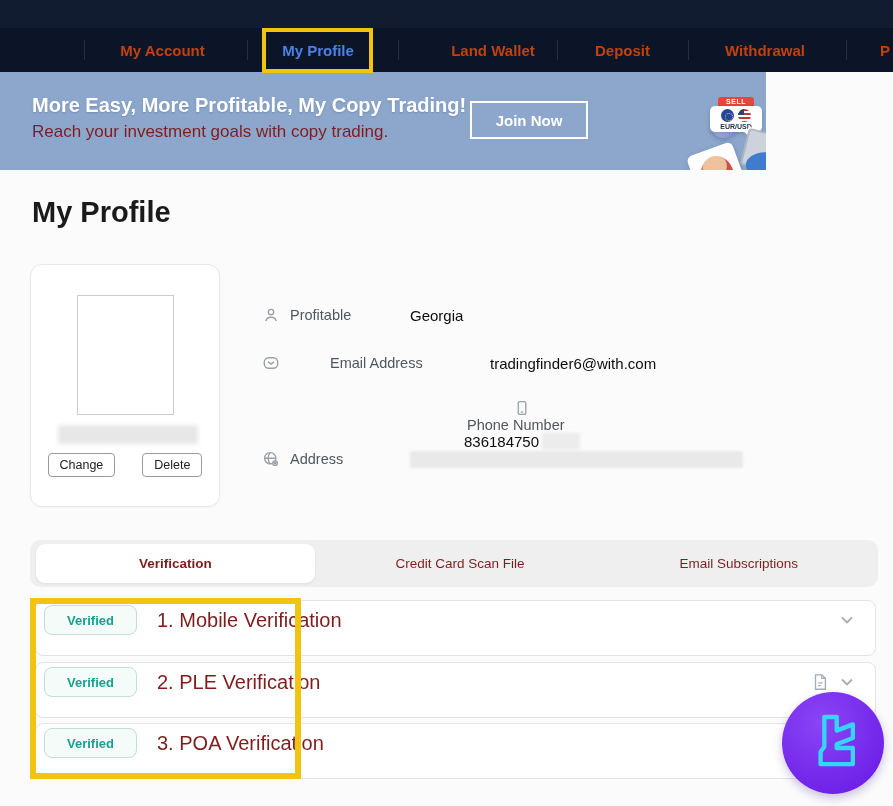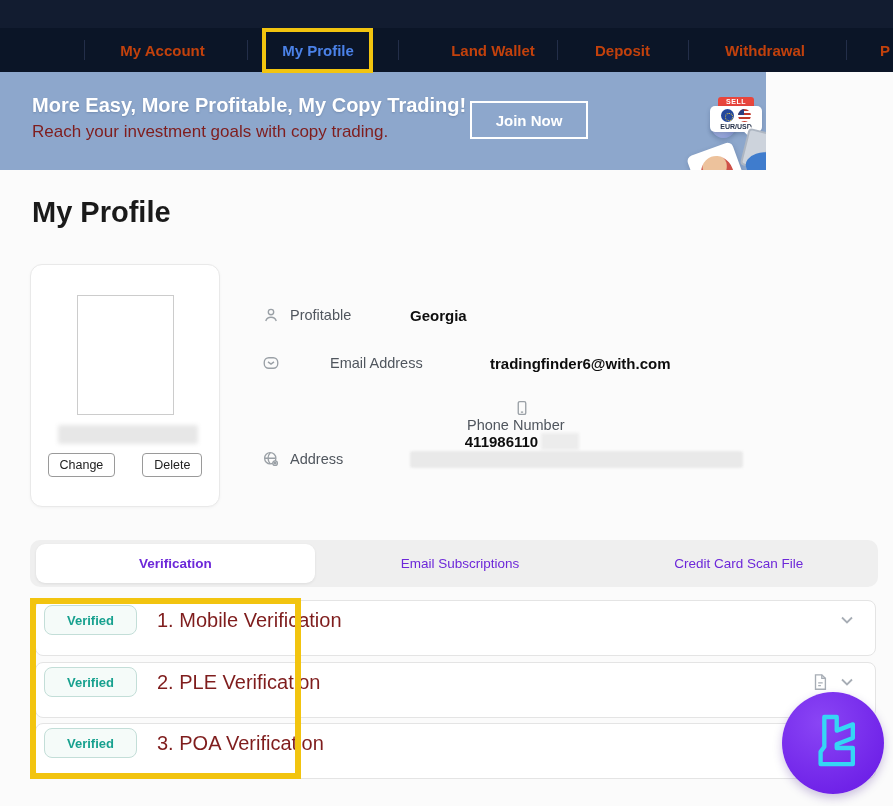--- a/index.html
+++ b/index.html
@@ -59,29 +59,29 @@
                border-radius:2px; filter:blur(2px); }
   .card-btns { position:absolute; left:0; top:188px; width:100%; display:flex; justify-content:center; gap:27px; }
   .card-btn { height:24px; padding:0 11px; background:#fff; border:1px solid #9a9a9a; border-radius:4px;
               font-size:12.5px; color:#222; display:flex; align-items:center; cursor:pointer; font-family:"Liberation Sans", sans-serif; }
 
   
   .field-row { position:absolute; left:262px; width:520px; height:24px; display:flex; align-items:center; }
   .field-icon { width:18px; height:18px; flex:0 0 18px; color:#9aa0a6; }
   .field-icon svg { width:18px; height:18px; display:block; }
   .field-label { width:120px; margin-left:10px; font-size:14.5px; color:#50565e; }
-  .field-value { font-size:15px; font-weight:700; color:#0d0d0d; display:flex; align-items:center; }
+  .field-value { font-size:15px; font-weight:400; color:#0d0d0d; display:flex; align-items:center; }
   .blur-chip { display:inline-block; width:38px; height:17px; margin-left:3px; background:#ececec;
                border-radius:2px; filter:blur(1.5px); }
   .blur-strip { width:333px; height:17px; background:#e9e9e9; border-radius:3px; filter:blur(1.2px); }
 
   
   .tabbar { position:absolute; left:30px; top:540px; width:848px; height:47px; background:#efefef;
             border-radius:10px; display:flex; }
-  .tab { flex:1; display:flex; align-items:center; justify-content:center; font-size:13.5px; color:#6d28d9; cursor:pointer; }
+  .tab { flex:1; display:flex; align-items:center; justify-content:center; font-size:13.5px; color:#7f1d1d; cursor:pointer; }
   .tab.active { margin:4px 6px; background:#fff; border-radius:9px; font-weight:bold;
                 box-shadow:0 1px 3px rgba(0,0,0,.08); }
 
   
   .v-row { position:absolute; left:35px; width:841px; height:56px; background:#fff; border:1px solid #e4e4e4;
            border-radius:8px; display:flex; align-items:center; padding:0 20px 16px 8px; cursor:pointer; }
   .v-badge { width:93px; height:30px; border:1px solid #c3ded8; background:#f5fbf9; border-radius:8px;
              color:#18a18f; font-size:13px; font-weight:bold; display:flex; align-items:center; justify-content:center; }
   .v-title { margin-left:20px; font-size:20px; color:#7f1d1d; }
   .v-right { margin-left:auto; display:flex; align-items:center; gap:10px; color:#9aa0a6; }
@@ -176,21 +176,21 @@
 
   <div class="field-row" style="top:399px;flex-direction:column;">
     <span class="field-icon">
       <svg viewBox="0 0 24 24" fill="none" stroke="currentColor" stroke-width="1.8">
           <rect x="7" y="3.5" width="10" height="17" rx="2"></rect>
           <path d="M10.5 17.5h3"></path>
         </svg>
     </span>
     <span class="field-label">Phone Number</span>
     <span class="field-value">
-      <span>411986110</span>
+      <span>836184750</span>
       <span class="blur-chip"></span>
     </span>
   </div>
 
   <div class="field-row" style="top:447px;">
     <span class="field-icon">
       <svg viewBox="0 0 24 24" fill="none" stroke="currentColor" stroke-width="1.8">
           <circle cx="11" cy="11" r="7.5"></circle>
           <path d="M4 11h14M11 3.5c-4 5-4 10 0 15"></path>
           <circle cx="17.5" cy="17.5" r="3" fill="#fbfbfb"></circle>
@@ -198,22 +198,22 @@
         </svg>
     </span>
     <span class="field-label">Address</span>
     <span class="field-value">
         <span class="blur-strip"></span>
       </span>
   </div>
 
   <div class="tabbar">
     <div class="tab active">Verification</div>
+    <div class="tab">Credit Card Scan File</div>
     <div class="tab">Email Subscriptions</div>
-    <div class="tab">Credit Card Scan File</div>
   </div>
 
   <div class="v-row" style="top:600px;">
     <span class="v-badge">Verified</span>
     <span class="v-title">1. Mobile Verification</span>
     <span class="v-right">
       <svg width="16" height="16" viewBox="0 0 16 16" fill="none" stroke="#a7adb5" stroke-width="1.8">
           <path d="M3 5.5l5 5 5-5"></path>
         </svg>
     </span>

